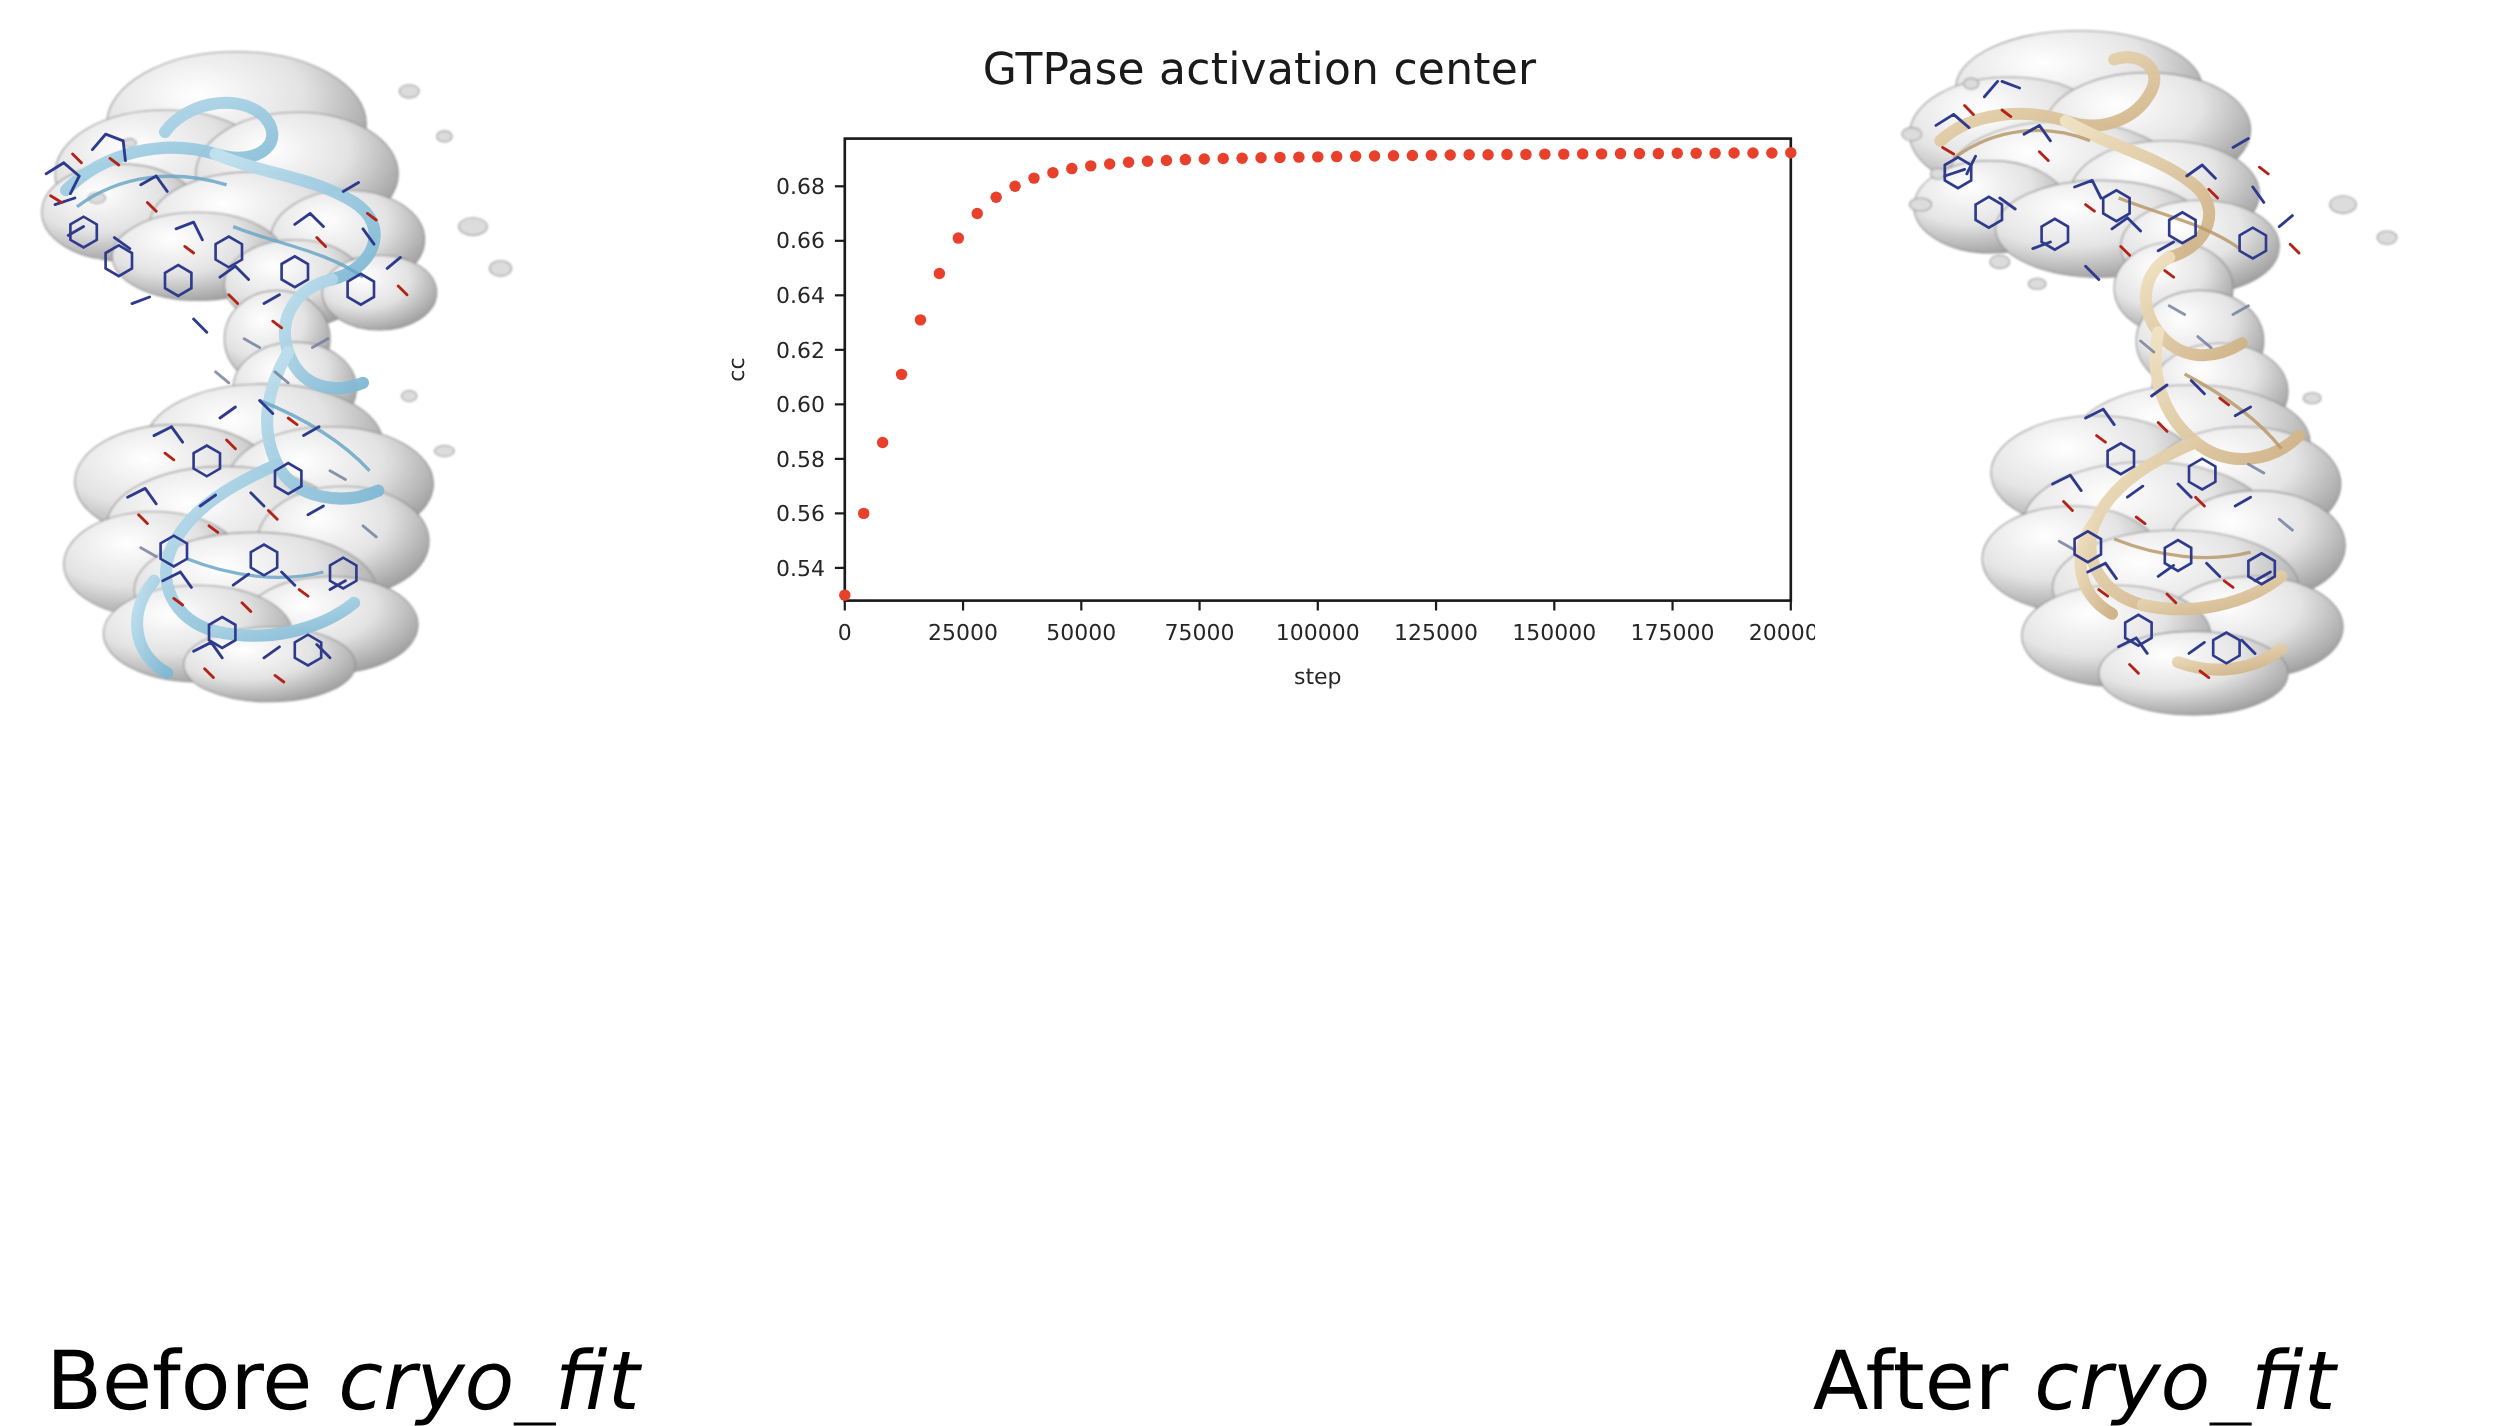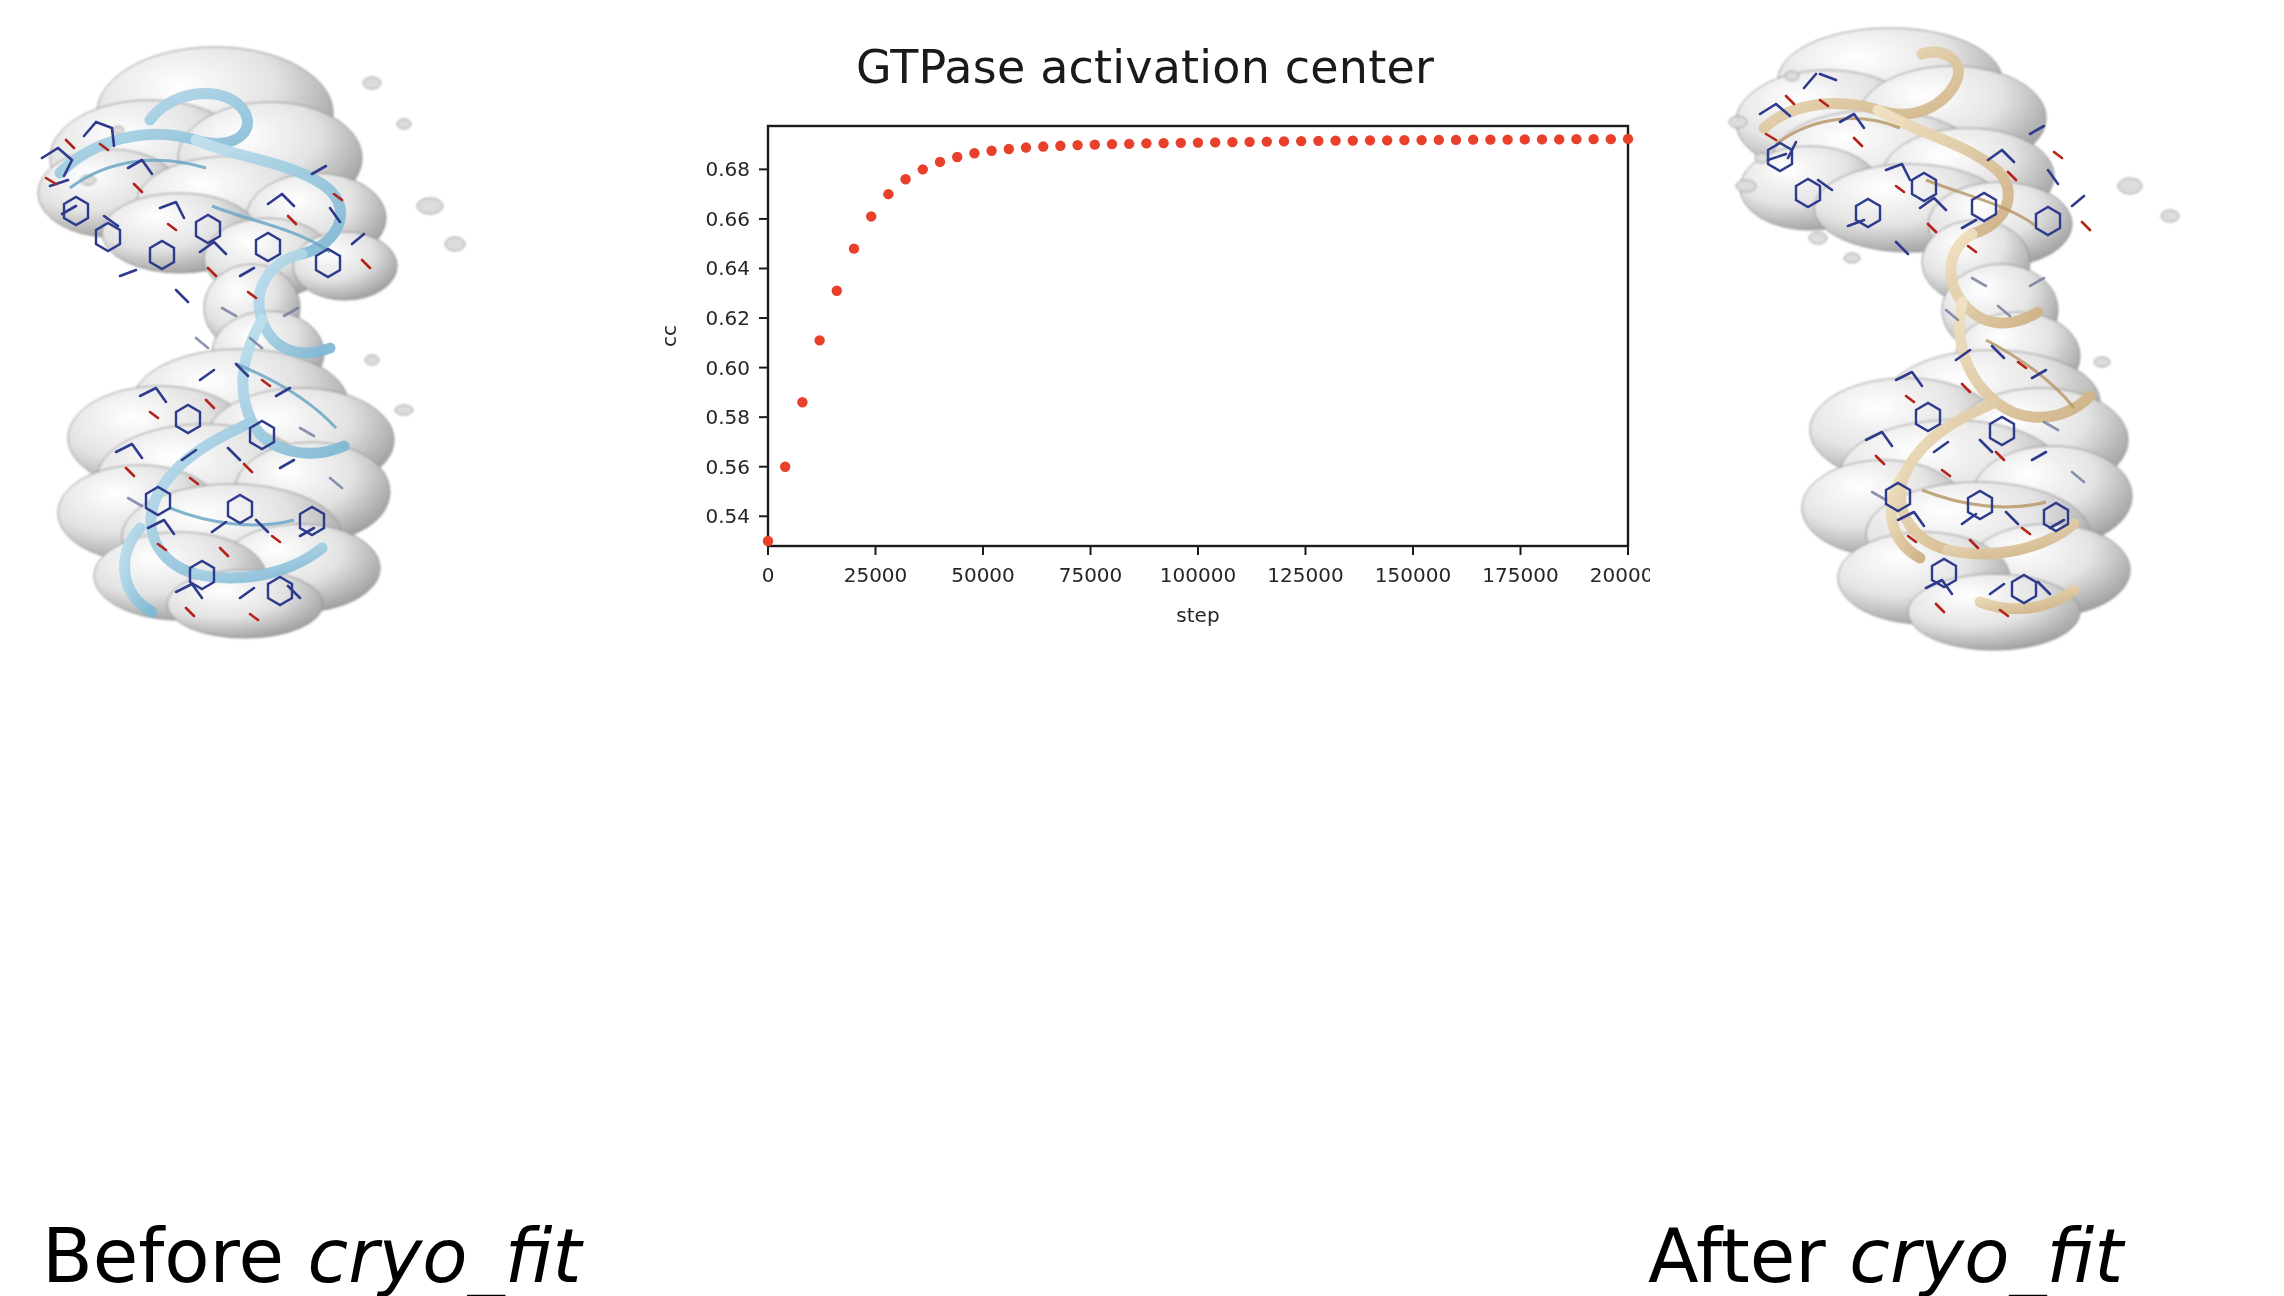--- a/index.html
+++ b/index.html
@@ -8,21 +8,21 @@
 
   .stage{position:absolute;inset:0;}
 
   
   .mol{position:absolute;}
   .mol svg{display:block;}
 
   
   .chart-wrap{position:absolute;left:640px;top:30px;width:1010px;height:620px;}
   .chart-title{position:absolute;left:0;top:10px;width:1010px;text-align:center;
-               font-size:46px;font-weight:400;letter-spacing:.2px;color:#1a1a1a;
+               font-size:40px;font-weight:400;letter-spacing:.2px;color:#1a1a1a;
                font-family:"DejaVu Sans","Liberation Sans",sans-serif;}
   .plot-svg{position:absolute;left:0;top:80px;}
 
   .tick-lbl{font-size:20px;fill:#262626;font-family:"DejaVu Sans","Liberation Sans",sans-serif;}
   .ax-lbl{font-size:20px;fill:#262626;font-family:"DejaVu Sans","Liberation Sans",sans-serif;}
 
   
   .caption{position:absolute;font-size:74px;line-height:1.22;color:#000;
            font-family:"DejaVu Sans","Liberation Sans",sans-serif;white-space:pre;}
   .caption .it{font-style:italic;}

